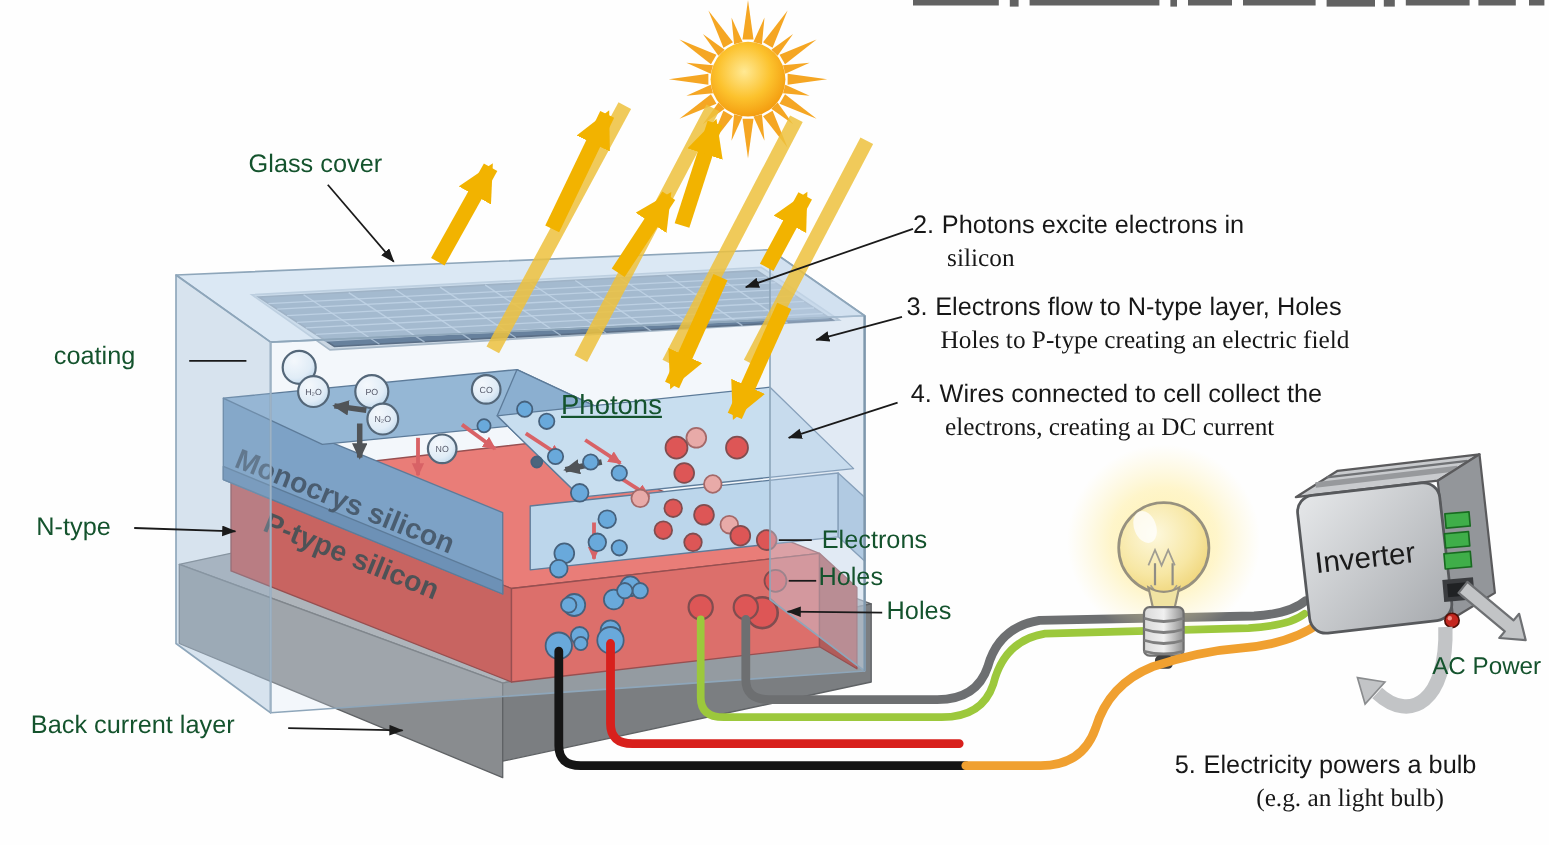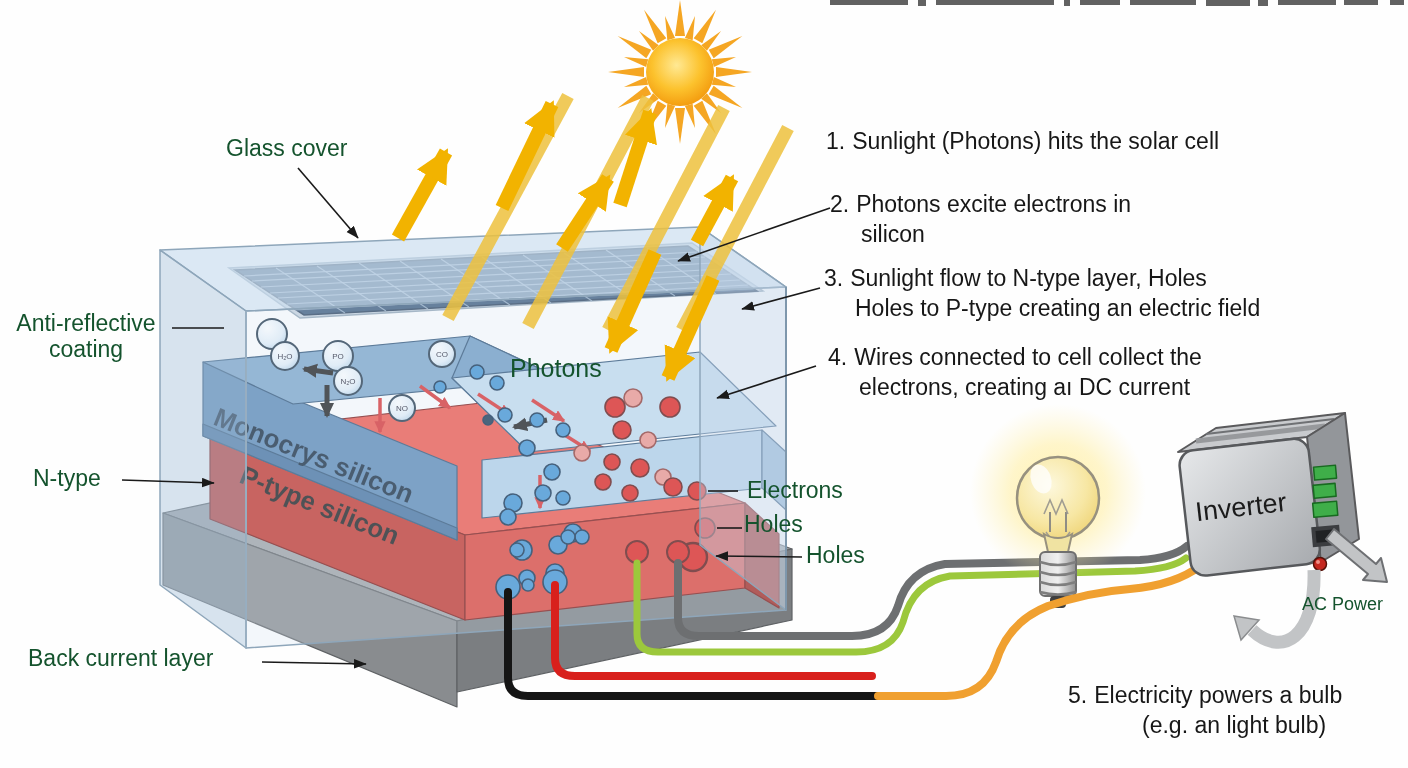--- a/index.html
+++ b/index.html
@@ -3,24 +3,24 @@
 <meta charset="utf-8">
 <style>
   html,body{margin:0;padding:0;background:#ffffff;}
   .stage{position:relative;width:1408px;height:768px;background:#fefefef7;overflow:hidden;
          font-family:"Liberation Sans",sans-serif;}
   .stage svg{position:absolute;left:0;top:0;}
   .lbl{position:absolute;color:#14532d;font-size:23px;line-height:1.12;white-space:nowrap;}
   .lbl.center{text-align:center;}
   .step{position:absolute;color:#171717;font-size:23px;line-height:1.3;white-space:nowrap;}
   .step .num{margin-right:7px;}
-  .step .l2{margin-left:31px;}
+  .step .l2{margin-left:31px;font-family:Liberation Serif, serif;}
   .step.s5 .l2{margin-left:74px;}
-  .photons{font-size:25px;}
-  .acp{font-size:18px;text-align:center;}
+  .photons{font-size:25px;text-decoration:underline;}
+  .acp{font-size:22px;text-align:center;}
   svg text{font-family:"Liberation Sans",sans-serif;}
 </style>
 </head>
 <body>
 
 <div class="stage">
 
 <svg width="1408" height="768" viewBox="0 0 1408 768">
   <defs>
     <radialGradient id="sunGrad" cx="45%" cy="40%" r="65%">
@@ -311,40 +311,36 @@
     <line x1="820" y1="288" x2="742" y2="309" marker-end="url(#mK)"></line>
     <line x1="816" y1="366" x2="717" y2="398" marker-end="url(#mK)"></line>
     <line x1="738" y1="491" x2="708" y2="491"></line>
     <line x1="742" y1="528" x2="717" y2="528"></line>
     <line x1="802" y1="557" x2="716" y2="556" marker-end="url(#mK)"></line>
   </g>
 </svg>
 
 <div class="lbl" style="left:226px;top:136px;">Glass cover</div>
 <div class="lbl center" style="left:0px;top:311px;width:172px;">
-  <div>Anti-reflective</div>
   <div>coating</div>
 </div>
 <div class="lbl" style="left:33px;top:466px;">N-type</div>
 <div class="lbl" style="left:28px;top:646px;">Back current layer</div>
 <div class="lbl photons" style="left:510px;top:354px;">Photons</div>
 <div class="lbl" style="left:747px;top:478px;">Electrons</div>
 <div class="lbl" style="left:744px;top:512px;">Holes</div>
 <div class="lbl" style="left:806px;top:543px;">Holes</div>
 <div class="lbl acp" style="left:1302px;top:594px;">AC Power</div>
 
-<div class="step" style="left:826px;top:127px;">
-  <span class="num">1.</span><span>Sunlight (Photons) hits the solar cell</span>
-</div>
 <div class="step" style="left:830px;top:190px;">
   <span class="num">2.</span><span>Photons excite electrons in</span>
   <div class="l2">silicon</div>
 </div>
 <div class="step" style="left:824px;top:264px;">
-  <span class="num">3.</span><span>Sunlight flow to N-type layer, Holes</span>
+  <span class="num">3.</span><span>Electrons flow to N-type layer, Holes</span>
   <div class="l2">Holes to P-type creating an electric field</div>
 </div>
 <div class="step" style="left:828px;top:343px;">
   <span class="num">4.</span><span>Wires connected to cell collect the</span>
   <div class="l2">electrons, creating aı DC current</div>
 </div>
 <div class="step s5" style="left:1068px;top:681px;">
   <span class="num">5.</span><span>Electricity powers a bulb</span>
   <div class="l2">(e.g. an light bulb)</div>
 </div>

